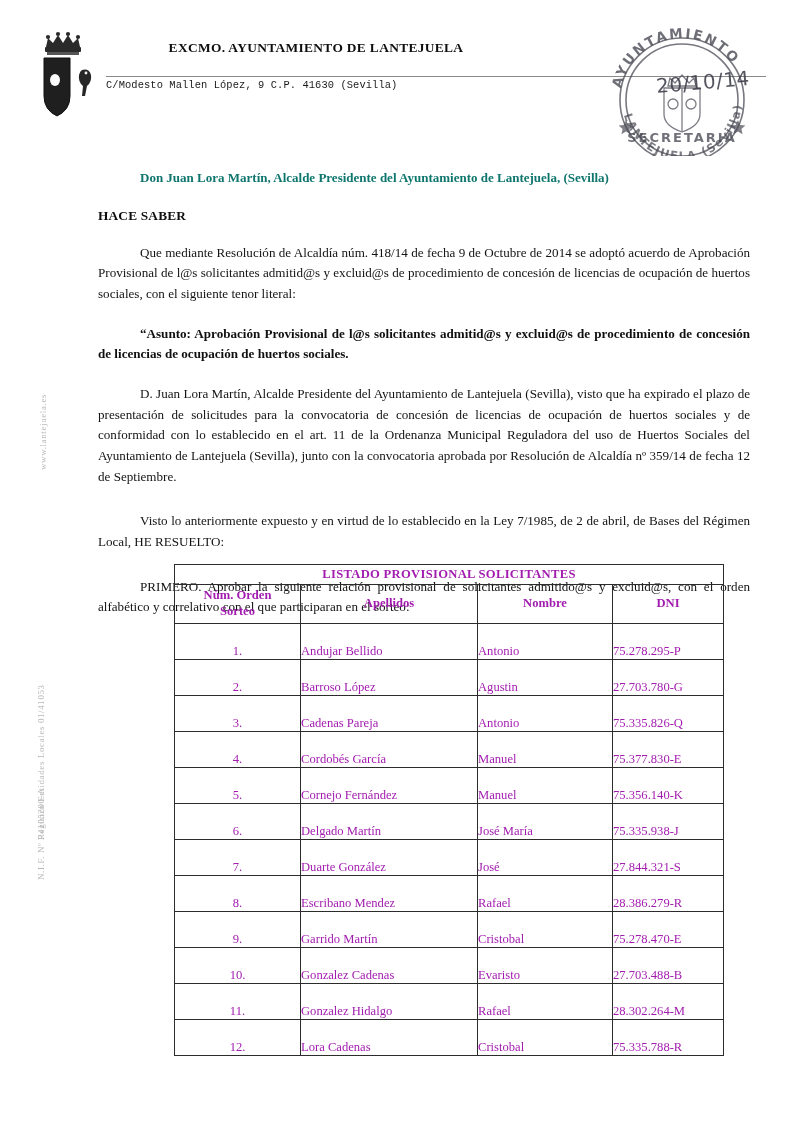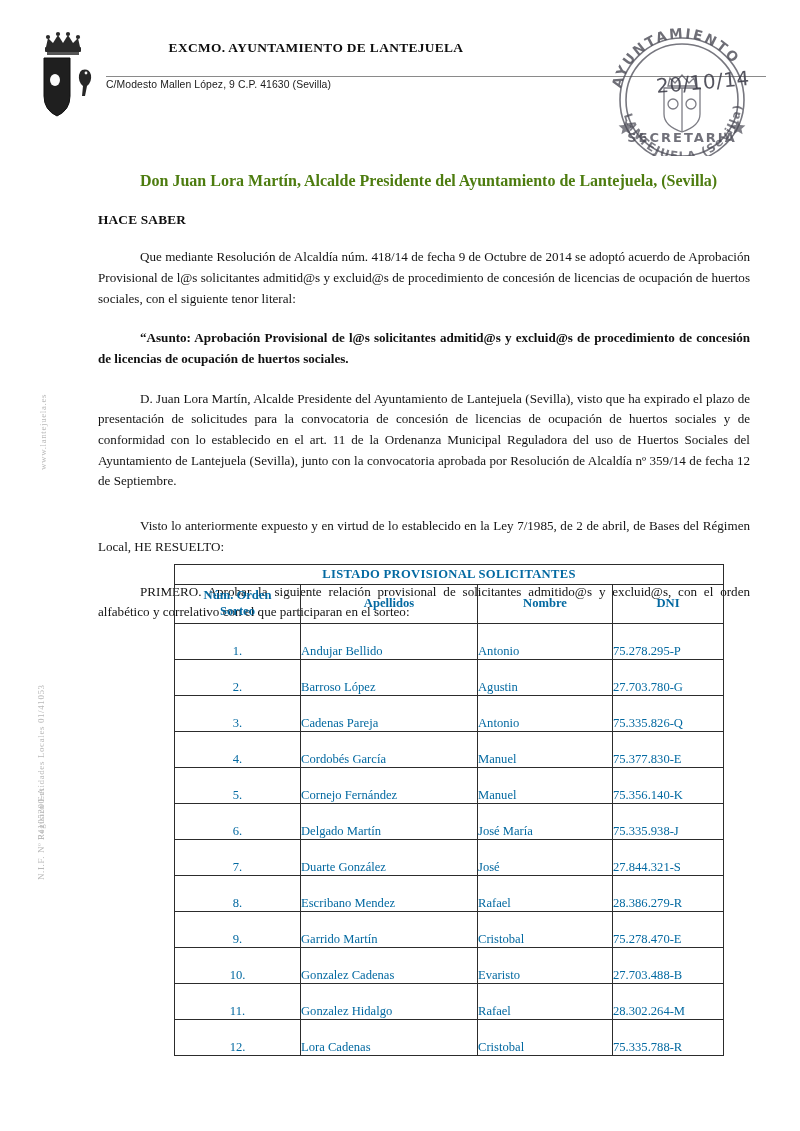--- a/index.html
+++ b/index.html
@@ -60,21 +60,21 @@
     margin: 2px 0 2px 0;
     width: 660px;
     position: absolute;
     left: 70px;
     top: 46px;
   }
   .addr-lines {
     position: absolute;
     left: 70px;
     top: 50px;
-    font-family: Liberation Sans, sans-serif;
+    font-family: Liberation Mono, monospace;
     font-size: 10.4px;
     line-height: 1.42;
     color: #1a1a1a;
     letter-spacing: 0.1px;
     white-space: nowrap;
   }
   .addr-lines div { white-space: nowrap; }
 
   
   .stamp {
@@ -111,25 +111,25 @@
     line-height: 1.58;
     text-align: justify;
     text-indent: 42px;
     color: #131313;
   }
   .b { font-weight: normal; }
   .gap-md { height: 19px; }
   .gap-lg { height: 24px; }
 
   .title-line {
-    font-size: 16px;
+    font-size: 13px;
     font-weight: bold;
     text-indent: 42px;
     line-height: 1.58;
-    color: #4d7c0f;
+    color: #0f766e;
   }
   .subhead {
     font-size: 13.3px;
     font-weight: bold;
     letter-spacing: 0.2px;
     color: #0f0f0f;
   }
   .quote-block {
     font-size: 13.1px;
     font-weight: bold;
@@ -148,21 +148,21 @@
   }
   table.solicitantes {
     border-collapse: collapse;
     width: 549px;
     table-layout: fixed;
   }
   table.solicitantes th,
   table.solicitantes td {
     border: 1px solid #2c2c2c;
     font-size: 12.6px;
-    color: #0369a1;
+    color: #a21caf;
     padding: 0;
   }
   .tbl-title {
     text-align: center;
     font-weight: bold;
     font-size: 13.4px;
     letter-spacing: 0.3px;
     height: 19px;
     line-height: 19px;
   }

